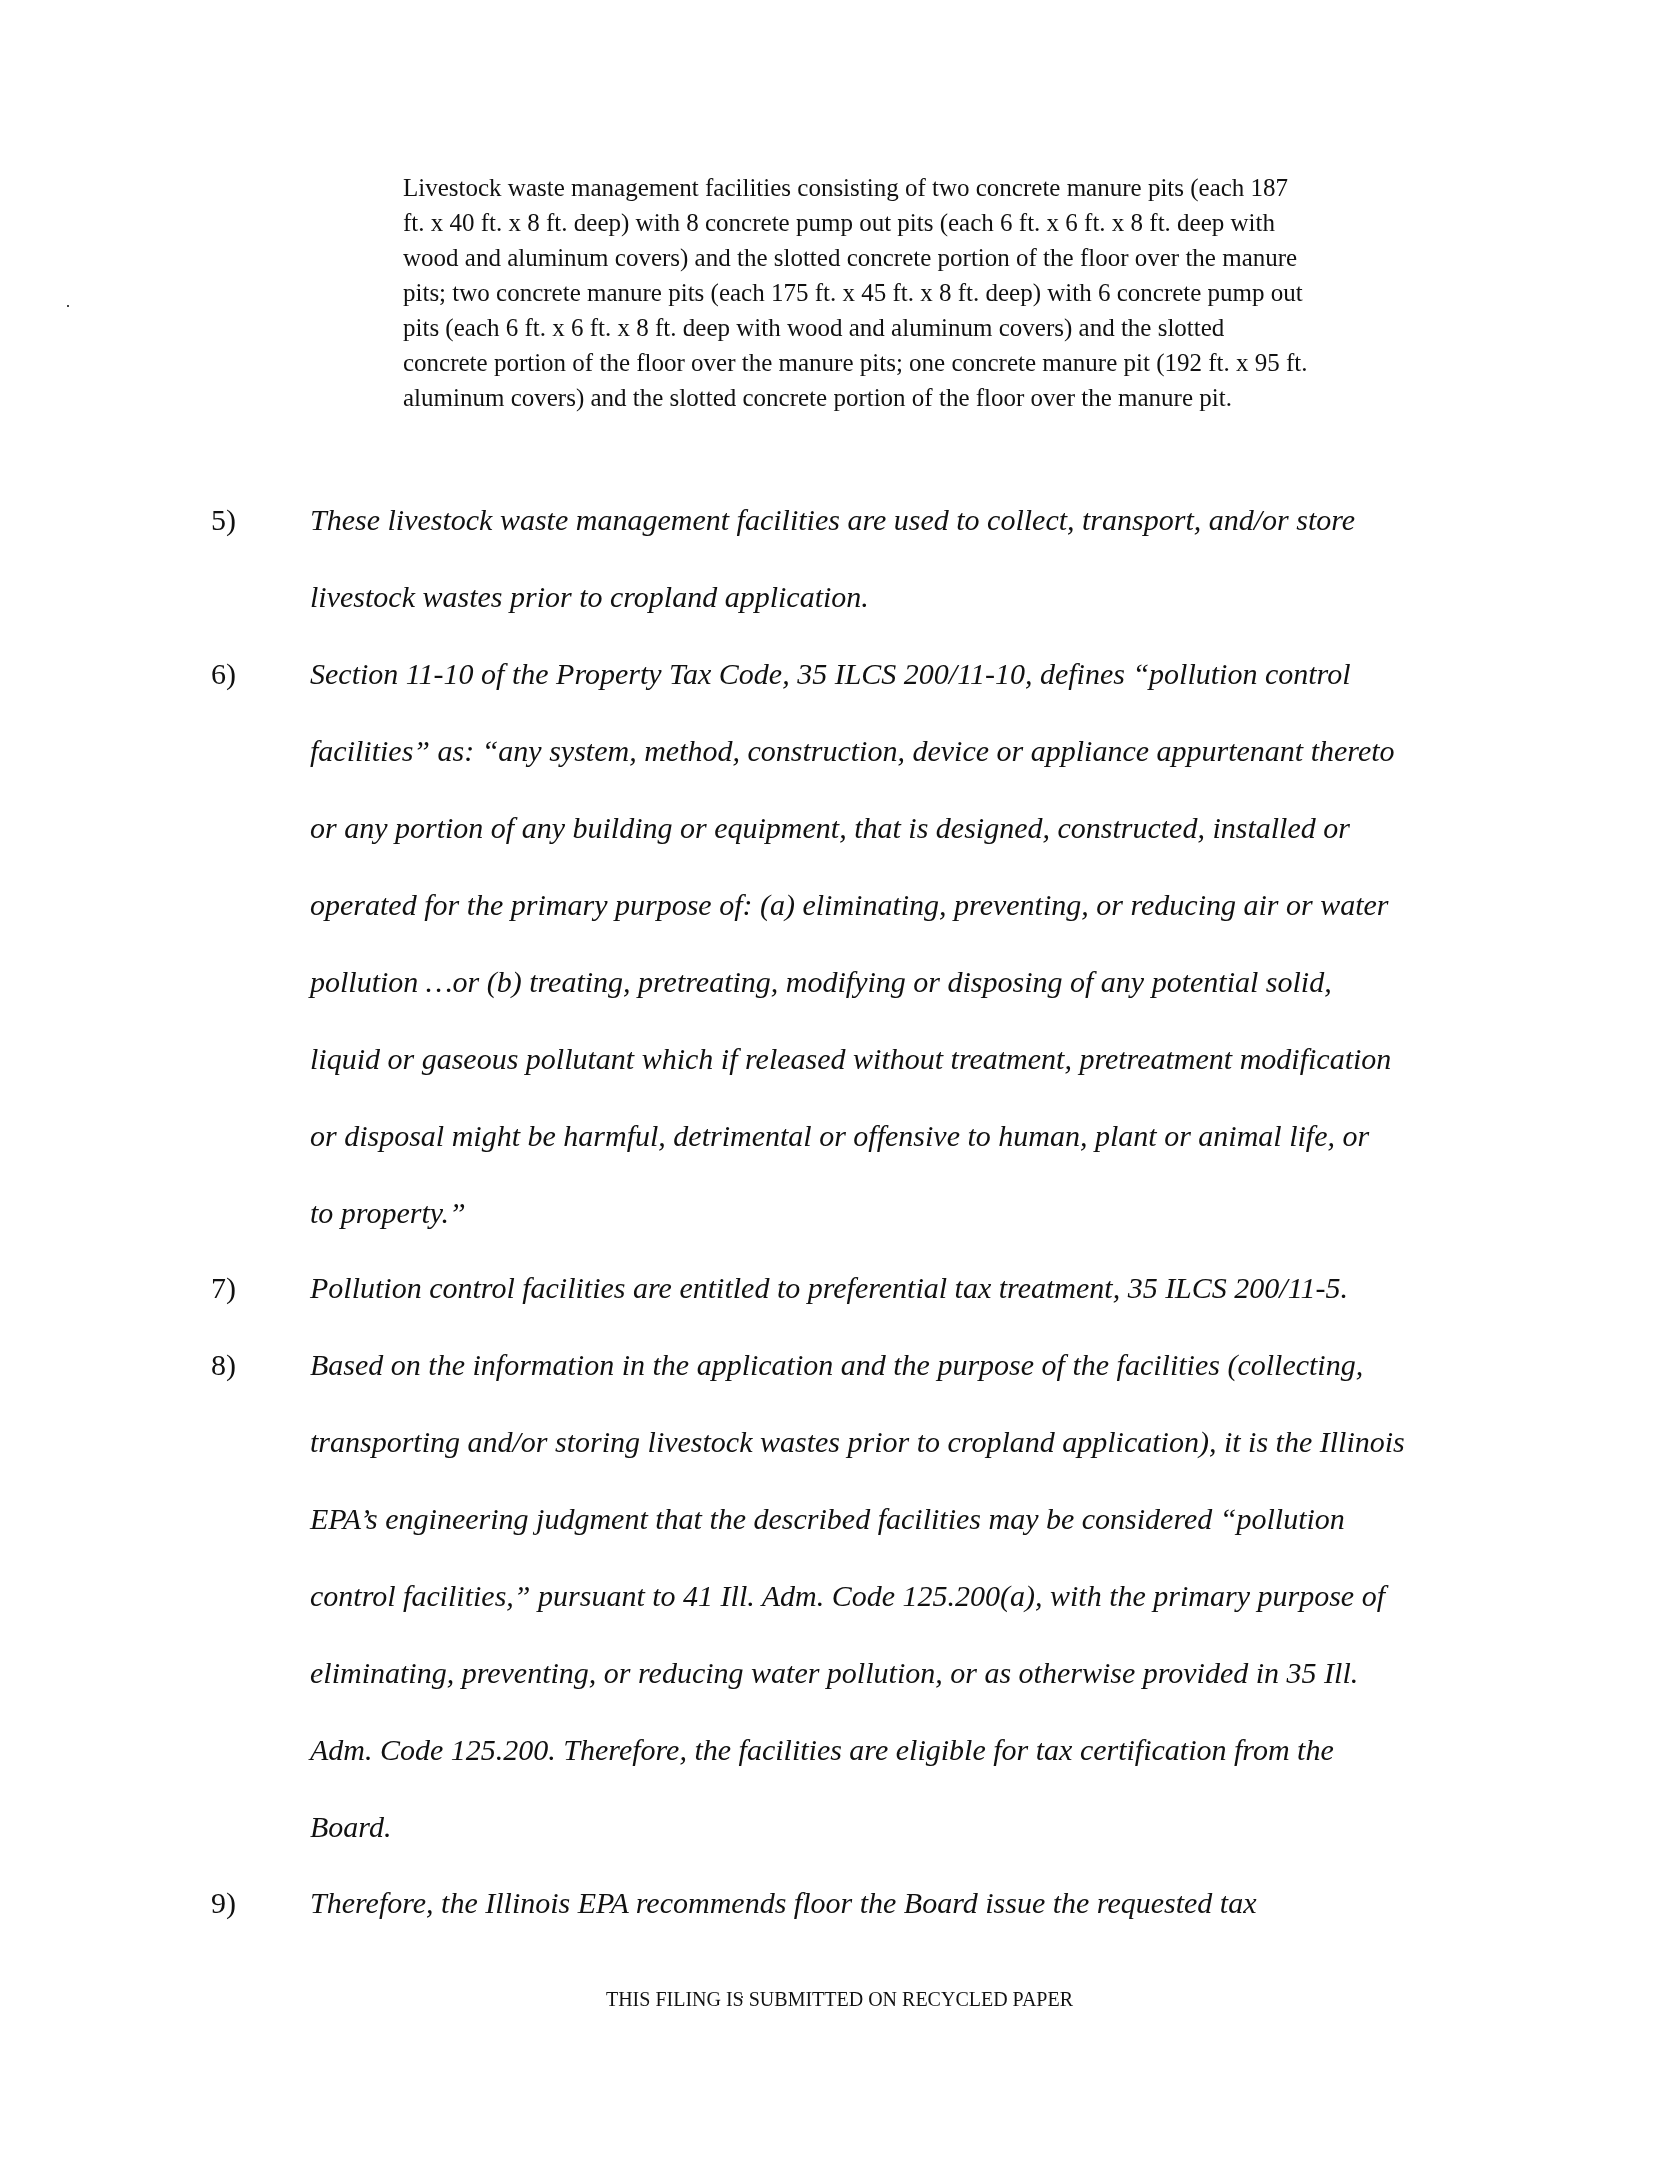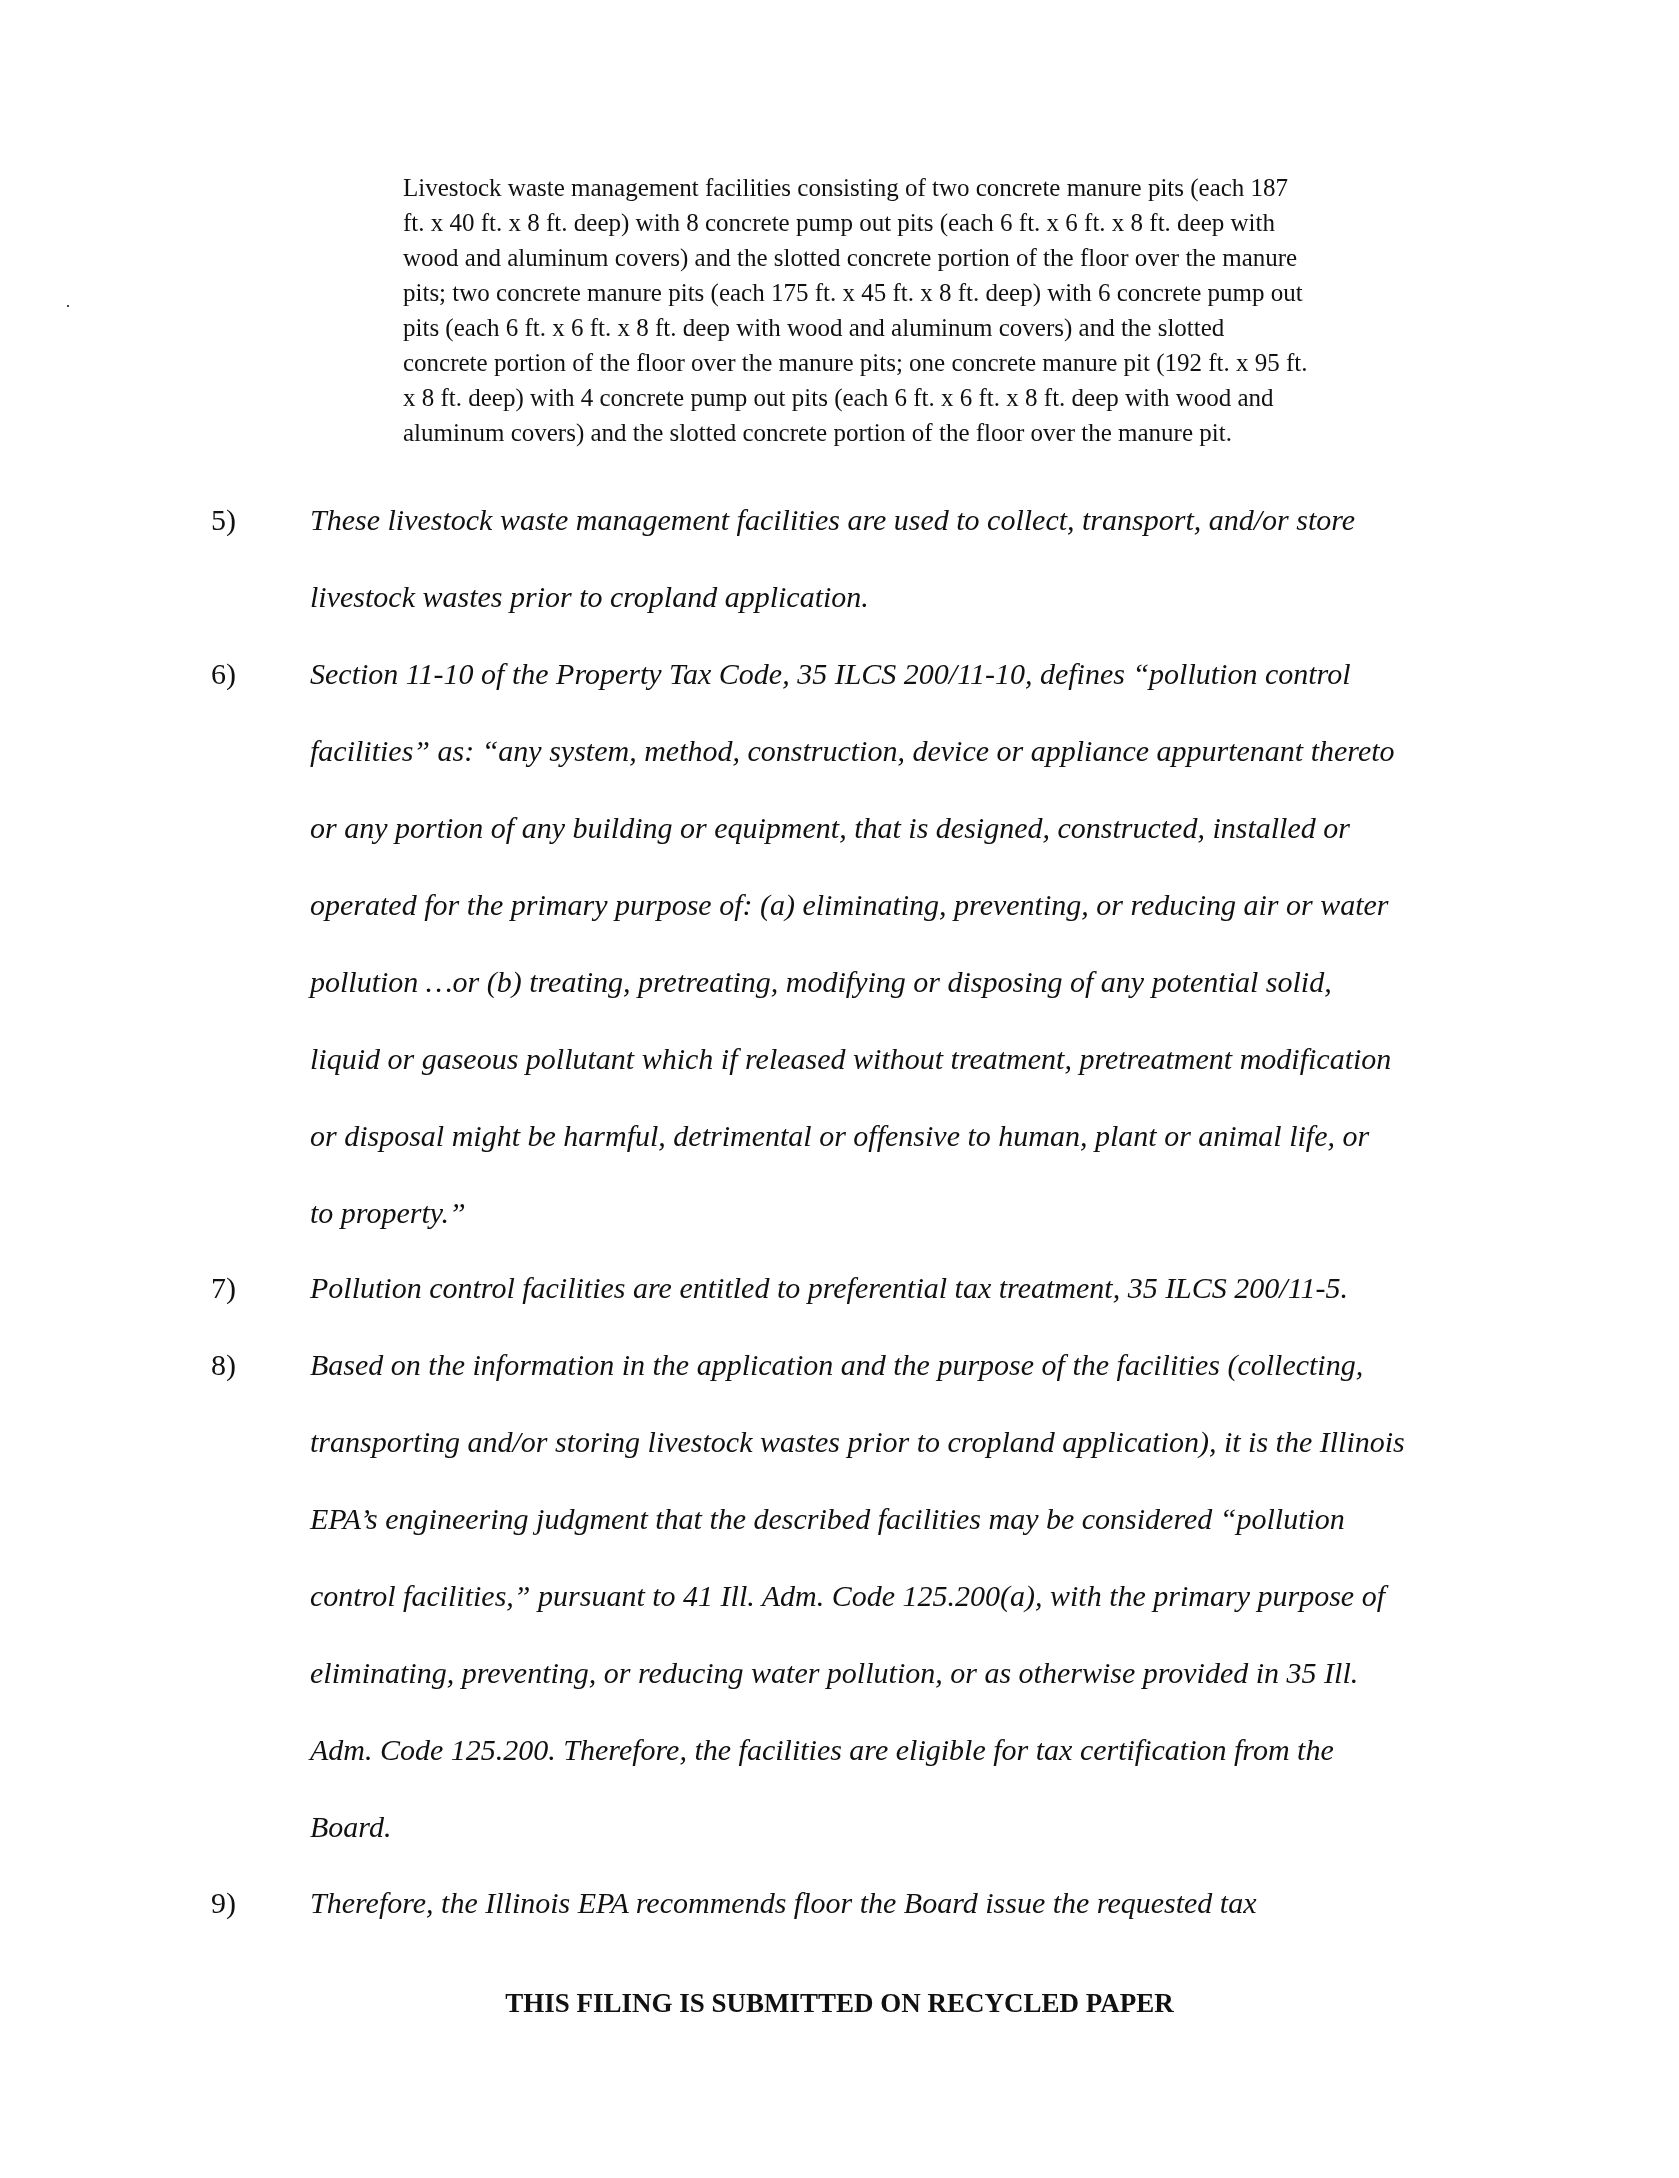--- a/index.html
+++ b/index.html
@@ -7,36 +7,35 @@
          font-family: "Liberation Serif", "DejaVu Serif", serif; }
   .page { position: absolute; left: 0; top: 0; width: 1679px; height: 1577px; }
   .blockquote { position: absolute; left: 403px; top: 170px; width: 1089px;
                 font-size: 25px; line-height: 35px; }
   .bq-line { display: block; white-space: nowrap; height: 35px; }
   .item { position: absolute; left: 0; width: 1679px; }
   .item-num { position: absolute; left: 211px; font-size: 30px; line-height: 77px; white-space: nowrap; }
   .item-text { position: absolute; left: 310px; width: 1188px; font-size: 30px; line-height: 77px; font-style: italic; }
   .line { display: block; white-space: nowrap; height: 77px; }
   .footer { position: absolute; left: 0; top: 1988px; width: 1679px; text-align: center;
-            font-size: 27px; letter-spacing: 0px; font-weight: bold; }
+            font-size: 20px; letter-spacing: 0px; }
   .speck { position: absolute; width: 2px; height: 2px; background: #444; }
 </style>
 </head>
 <body>
 
 <div class="page">
 
   <div class="blockquote">
     <span class="bq-line">Livestock waste management facilities consisting of two concrete manure pits (each 187</span>
     <span class="bq-line">ft. x 40 ft. x 8 ft. deep) with 8 concrete pump out pits (each 6 ft. x 6 ft. x 8 ft. deep with</span>
     <span class="bq-line">wood and aluminum covers) and the slotted concrete portion of the floor over the manure</span>
     <span class="bq-line">pits; two concrete manure pits (each 175 ft. x 45 ft. x 8 ft. deep) with 6 concrete pump out</span>
     <span class="bq-line">pits (each 6 ft. x 6 ft. x 8 ft. deep with wood and aluminum covers) and the slotted</span>
     <span class="bq-line">concrete portion of the floor over the manure pits; one concrete manure pit (192 ft. x 95 ft.</span>
-    <span class="bq-line">x 8 ft. deep) with 4 concrete pump out pits (each 6 ft. x 6 ft. x 8 ft. deep with wood and</span>
     <span class="bq-line">aluminum covers) and the slotted concrete portion of the floor over the manure pit.</span>
   </div>
 
   <div class="item" style="top:481px;">
     <span class="item-num">5)</span>
     <div class="item-text">
       <span class="line">These livestock waste management facilities are used to collect, transport, and/or store</span>
       <span class="line">livestock wastes prior to cropland application.</span>
     </div>
   </div>

